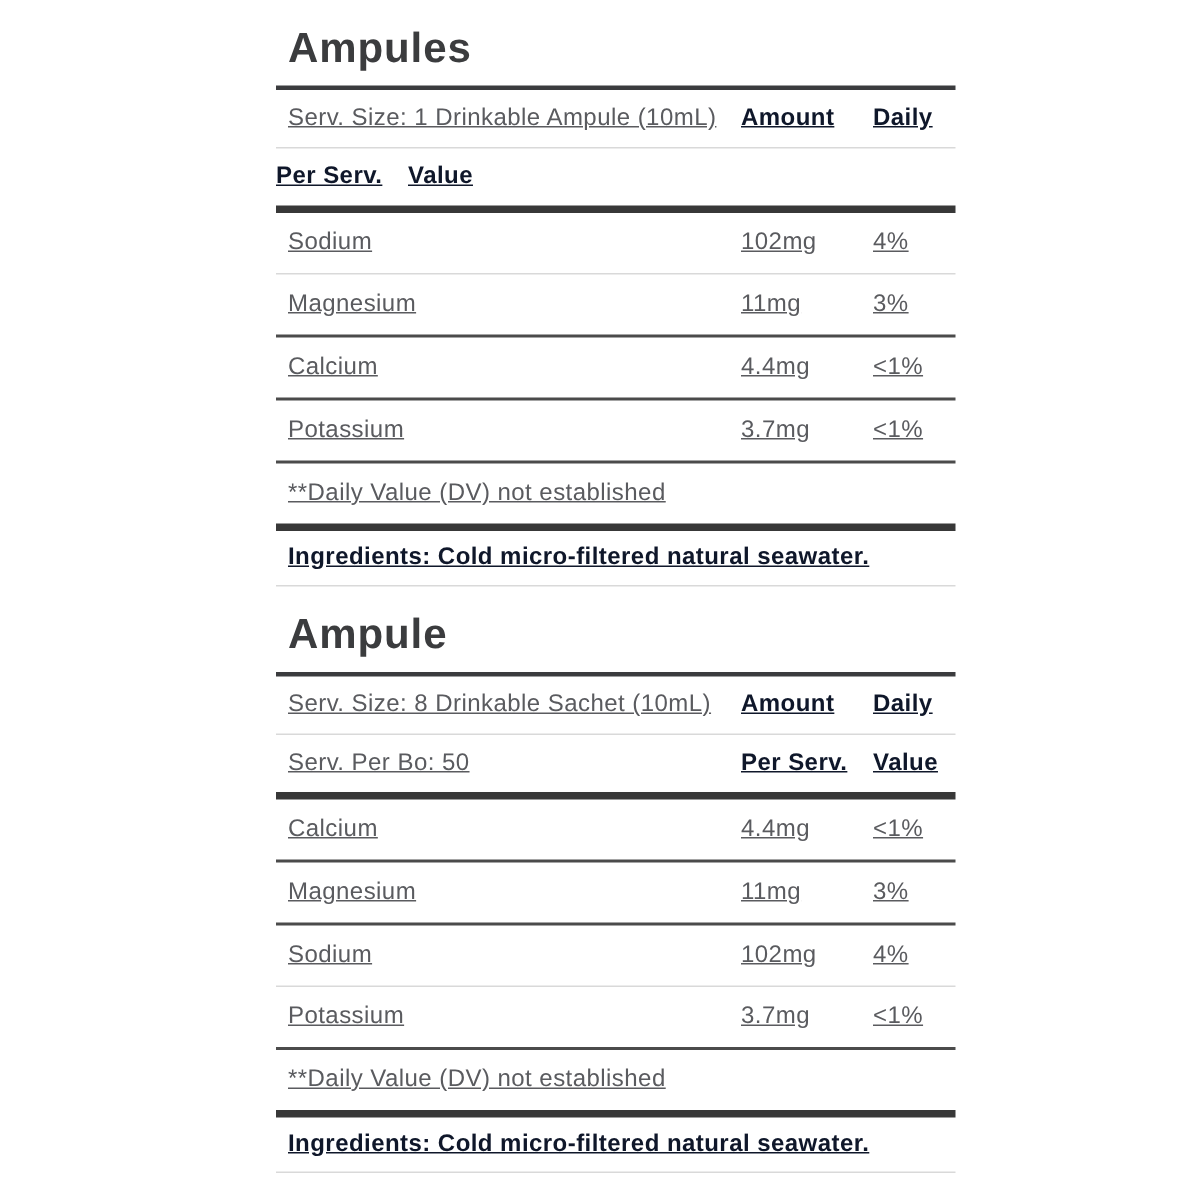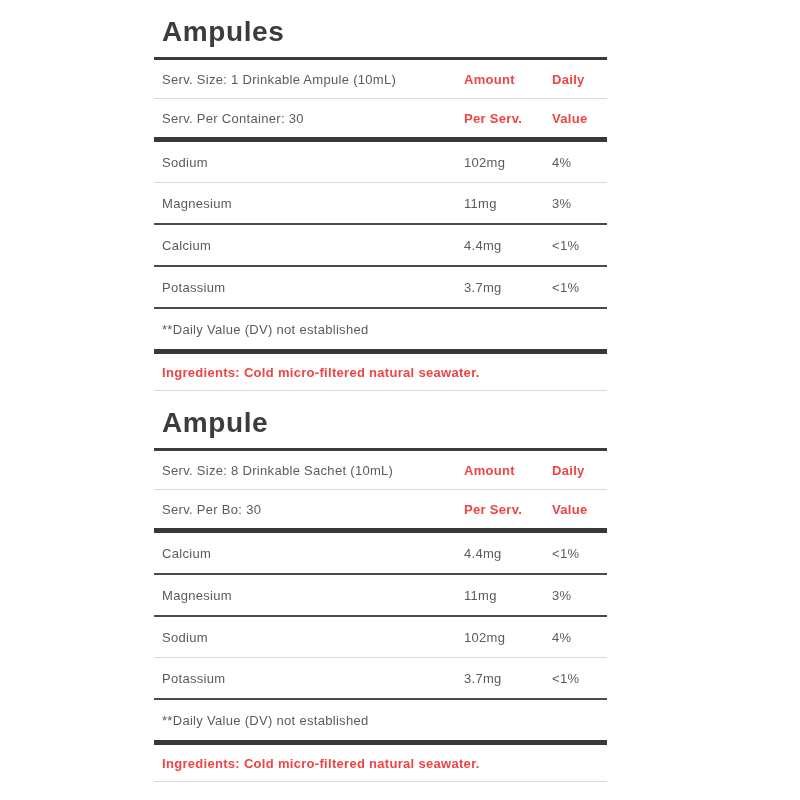--- a/index.html
+++ b/index.html
@@ -6,21 +6,21 @@
     margin: 0;
     padding: 0;
     background: #ffffff;
     width: 800px;
     height: 800px;
     font-family: "Liberation Sans", sans-serif;
     -webkit-font-smoothing: antialiased;
   }
   .sheet {
     position: absolute;
-    left: 154px;
+    left: 184px;
     top: 0;
     width: 453px;
   }
   .title {
     margin: 0;
     padding: 16px 0 9px 8px;
     font-size: 28px;
     line-height: 32px;
     font-weight: bold;
     color: #3b3c3e;
@@ -34,46 +34,46 @@
     display: flex;
     align-items: center;
     min-height: 40px;
   }
   .row.hdr { min-height: 38px; }
   .row.ing { min-height: 36px; text-align: right; }
   .b-light { border-bottom: 1px solid #d9d9d9; }
   .b-dark  { border-bottom: 2px solid #4b4b4b; align-items: center; }
   .b-thick { border-bottom: 5px solid #383838; }
   .c {
-    font-size: 13px;
+    font-size: 16px;
     color: #5a5b5f;
     letter-spacing: 0.3px;
     white-space: nowrap;
+    text-decoration: underline;
   }
   .c.name { flex: 0 0 302px; padding-left: 8px; }
   .c.amt  { flex: 0 0 88px; }
   .c.dly  { flex: 1 1 auto; }
-  .bold   { font-weight: bold; color: #ef4444; }
+  .bold   { font-weight: bold; color: #0f172a; }
 </style>
 </head>
 <body>
 
 <div class="sheet">
 
   <section>
     <h2 class="title">Ampules</h2>
     <div class="rule-title"></div>
 
     <div class="row hdr b-light">
       <div class="c name">Serv. Size: 1 Drinkable Ampule (10mL)</div>
       <div class="c amt bold">Amount</div>
       <div class="c dly bold">Daily</div>
     </div>
     <div class="row hdr b-thick">
-      <div class="c name">Serv. Per Container: 30</div>
       <div class="c amt bold">Per Serv.</div>
       <div class="c dly bold">Value</div>
     </div>
 
     <div class="row b-light">
       <div class="c name">Sodium</div>
       <div class="c amt">102mg</div>
       <div class="c dly">4%</div>
     </div>
     <div class="row b-dark">
@@ -103,21 +103,21 @@
   <section>
     <h2 class="title">Ampule</h2>
     <div class="rule-title"></div>
 
     <div class="row hdr b-light">
       <div class="c name">Serv. Size: 8 Drinkable Sachet (10mL)</div>
       <div class="c amt bold">Amount</div>
       <div class="c dly bold">Daily</div>
     </div>
     <div class="row hdr b-thick">
-      <div class="c name">Serv. Per Bo: 30</div>
+      <div class="c name">Serv. Per Bo: 50</div>
       <div class="c amt bold">Per Serv.</div>
       <div class="c dly bold">Value</div>
     </div>
 
     <div class="row b-dark">
       <div class="c name">Calcium</div>
       <div class="c amt">4.4mg</div>
       <div class="c dly">&lt;1%</div>
     </div>
     <div class="row b-dark">

